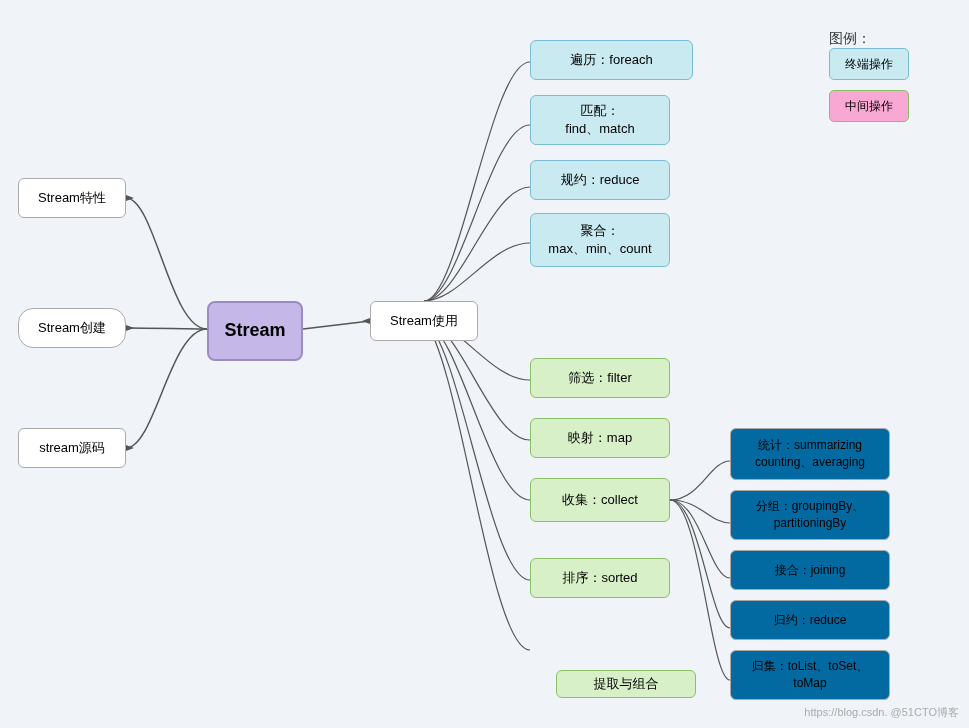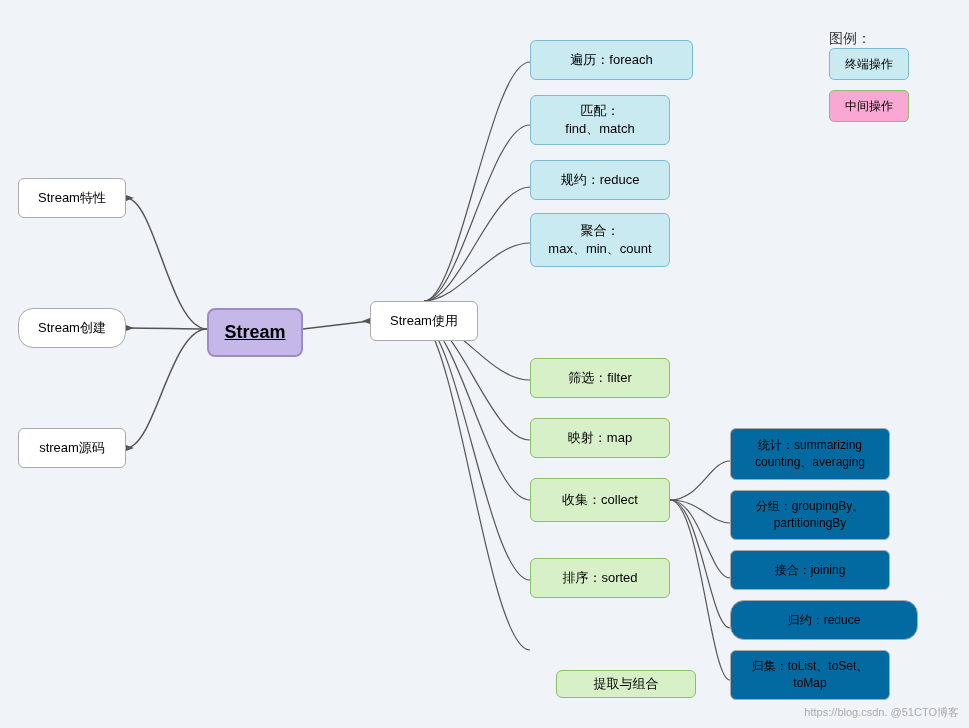--- a/index.html
+++ b/index.html
@@ -155,21 +155,21 @@
 
     <path d="M424,321 C460,360 490,650 530,650" stroke="#555" stroke-width="1.2" fill="none"></path>
 
     <path d="M670,500 C700,500 710,461 730,461" stroke="#555" stroke-width="1.2" fill="none"></path>
     <path d="M670,500 C700,500 710,523 730,523" stroke="#555" stroke-width="1.2" fill="none"></path>
     <path d="M670,500 C700,500 710,578 730,578" stroke="#555" stroke-width="1.2" fill="none"></path>
     <path d="M670,500 C700,500 710,628 730,628" stroke="#555" stroke-width="1.2" fill="none"></path>
     <path d="M670,500 C700,500 710,680 730,680" stroke="#555" stroke-width="1.2" fill="none"></path>
   </svg>
 
-  <div class="node node-center" style="left:207px;top:308px;width:96px;height:49px;text-decoration:underline;">
+  <div class="node node-center" style="left:207px;top:301px;width:96px;height:60px;">
     <span>Stream</span>
   </div>
 
   <div class="node node-left" style="left:18px;top:178px;width:108px;height:40px;">
     <span>Stream特性</span>
   </div>
   <div class="node node-left" style="left:18px;top:308px;width:108px;height:40px;border-radius:15px;">
     <span>Stream创建</span>
   </div>
   <div class="node node-left" style="left:18px;top:428px;width:108px;height:40px;">
@@ -211,21 +211,21 @@
 
   <div class="node node-collect-child" style="left:730px;top:428px;width:160px;height:52px;font-size:12px;">
     <span>统计：summarizing<br>counting、averaging</span>
   </div>
   <div class="node node-collect-child" style="left:730px;top:490px;width:160px;height:50px;font-size:12px;">
     <span>分组：groupingBy、<br>partitioningBy</span>
   </div>
   <div class="node node-collect-child" style="left:730px;top:550px;width:160px;height:40px;font-size:12px;">
     <span>接合：joining</span>
   </div>
-  <div class="node node-collect-child" style="left:730px;top:600px;width:188px;height:40px;font-size:12px;border-radius:14px;">
+  <div class="node node-collect-child" style="left:730px;top:600px;width:160px;height:40px;font-size:12px;">
     <span>归约：reduce</span>
   </div>
   <div class="node node-collect-child" style="left:730px;top:650px;width:160px;height:50px;font-size:12px;">
     <span>归集：toList、toSet、<br>toMap</span>
   </div>
 
   <div class="legend">
     <div class="legend-title">图例：</div>
     <div class="legend-item">
       <div class="legend-box legend-terminal">

